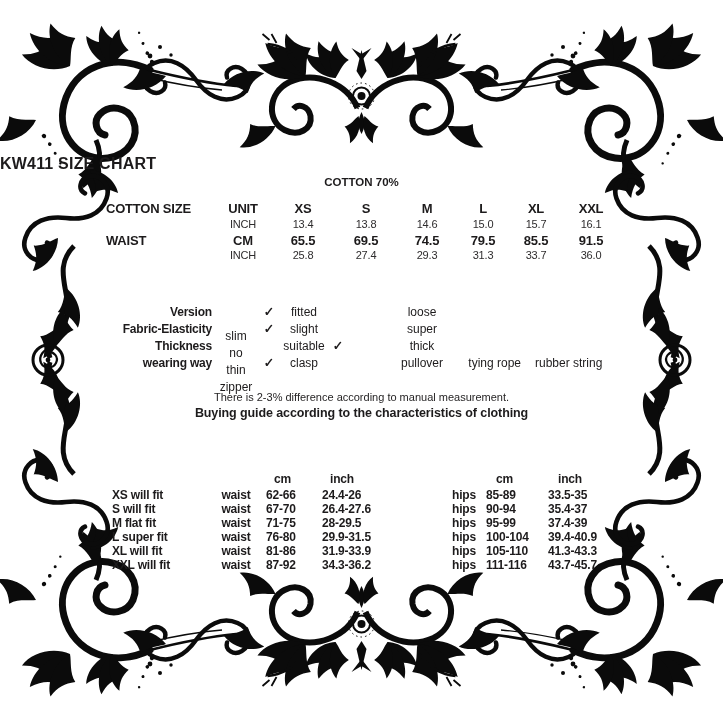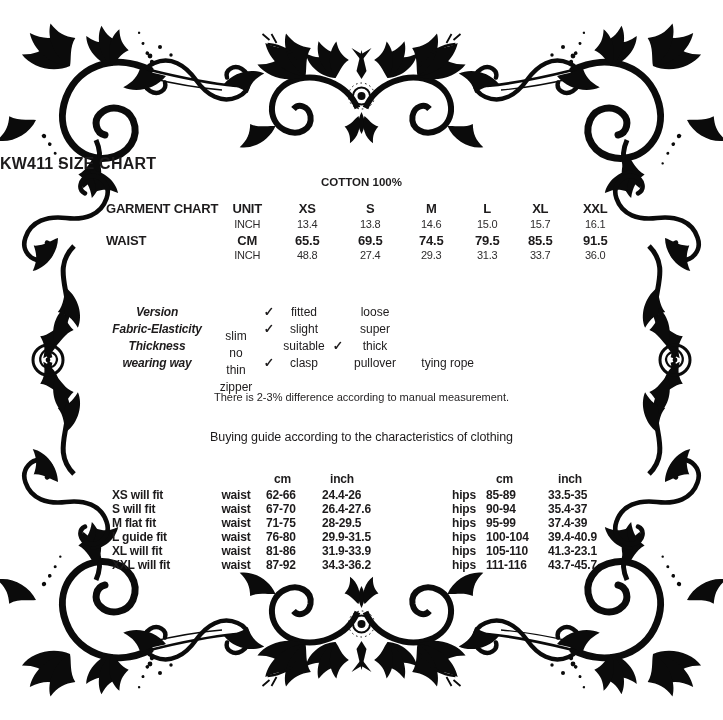--- a/index.html
+++ b/index.html
@@ -20,33 +20,33 @@
 
   .size-table { left:106px; top:201px; }
   .size-table td { font-size:13px; font-weight:bold; text-align:center;
                    height:15.8px; line-height:15.8px; letter-spacing:-0.2px; }
   .size-table td.l { text-align:left; }
   .size-table tr.inch td { font-size:11px; font-weight:normal; color:#2e2c2d; }
 
   .chars { left:102px; top:304px; }
   .char-row { display:flex; height:17px; line-height:17px; font-size:12px;
               white-space:nowrap; }
-  .char-row .cl { width:110px; text-align:center; font-weight:bold; letter-spacing:-0.2px;font-style:italic; }
+  .char-row .cl { width:110px; text-align:right; font-weight:bold; letter-spacing:-0.2px; }
   .char-row .c1 { width:48px; text-align:center; margin-left:0;margin-top:24px; }
   .char-row .ck { width:18px; text-align:center; font-weight:bold; font-size:12.5px; }
   .char-row .c2 { width:52px; text-align:center; }
   .char-row .ck2{ width:16px; text-align:center; font-weight:bold; font-size:12.5px; }
-  .char-row .c3 { width:58px; text-align:center; }
+  .char-row .c3 { width:58px; text-align:center;margin-left:47px; }
   .char-row .c4 { width:70px; text-align:right; }
   .char-row .c5 { width:130px; text-align:left; padding-left:14px; }
 
   .notes { left:0; top:391px; width:723px; text-align:center;
            font-size:11px; line-height:13.5px; color:#262425; }
-  .guide-head { left:0; top:430px; width:723px; text-align:center;
-                font-size:12.5px; font-weight:normal; letter-spacing:-0.1px; }
+  .guide-head { left:0; top:406px; width:723px; text-align:center;
+                font-size:12.5px; font-weight:bold; letter-spacing:-0.1px; }
 
   .guide { left:112px; top:472px; }
   .guide td { font-size:12px; font-weight:bold; height:13.9px; line-height:13.9px;
               letter-spacing:-0.2px; }
   .guide tr.hrow td { height:17px; line-height:15px; vertical-align:top; }
   .guide td.r { }
   .guide td.c { text-align:center; }
   .guide td.hd { padding-left:8px; }
   .guide td.hd2 { padding-left:10px; }
 </style>
@@ -136,36 +136,36 @@
   </defs>
   <g fill="#0b0b0b" stroke="#0b0b0b">
     <use href="#topHalf"></use>
     <use href="#topHalf" transform="translate(0,720) scale(1,-1)"></use>
     <use href="#sideRose" transform="translate(48,360)"></use>
     <use href="#sideRose" transform="translate(675,360) scale(-1,1)"></use>
   </g>
 </svg>
 
 <div class="layer title">KW411 SIZE CHART</div>
-<div class="layer subtitle">COTTON 100%</div>
+<div class="layer subtitle">COTTON 70%</div>
 
 <table class="layer size-table">
   <colgroup>
     <col style="width:108px">
       <col style="width:58px">
       <col style="width:62px">
       <col style="width:64px">
     <col style="width:58px">
       <col style="width:54px">
       <col style="width:52px">
       <col style="width:58px">
   </colgroup>
   <tbody>
       <tr>
-    <td class="l">GARMENT CHART</td>
+    <td class="l">COTTON SIZE</td>
     <td>UNIT</td>
     <td>XS</td>
     <td>S</td>
     <td>M</td>
     <td>L</td>
     <td>XL</td>
     <td>XXL</td>
   </tr>
   <tr class="inch">
     <td class="l"></td>
@@ -183,21 +183,21 @@
     <td>65.5</td>
     <td>69.5</td>
     <td>74.5</td>
     <td>79.5</td>
     <td>85.5</td>
     <td>91.5</td>
   </tr>
   <tr class="inch">
     <td class="l"></td>
     <td>INCH</td>
-    <td>48.8</td>
+    <td>25.8</td>
     <td>27.4</td>
     <td>29.3</td>
     <td>31.3</td>
     <td>33.7</td>
     <td>36.0</td>
   </tr>
 </tbody>
   </table>
 
 <div class="layer chars">
@@ -232,20 +232,21 @@
     <span class="c5"></span>
   </div>
   <div class="char-row">
     <span class="cl">wearing way</span>
     <span class="c1">zipper</span>
     <span class="ck">✓</span>
     <span class="c2">clasp</span>
     <span class="ck2"></span>
     <span class="c3">pullover</span>
     <span class="c4">tying rope</span>
+    <span class="c5">rubber string</span>
   </div>
 </div>
 
 <div class="layer notes">
   <div>There is 2-3% difference according to manual measurement.</div>
 </div>
 <div class="layer guide-head">Buying guide according to the characteristics of clothing</div>
 
 <table class="layer guide">
   <colgroup>
@@ -303,42 +304,42 @@
     <td class="c">waist</td>
         <td></td>
     <td>71-75</td>
     <td>28-29.5</td>
     <td></td>
     <td>hips</td>
     <td>95-99</td>
     <td>37.4-39</td>
   </tr>
   <tr>
-    <td class="r">L guide fit</td>
+    <td class="r">L super fit</td>
         <td></td>
     <td class="c">waist</td>
         <td></td>
     <td>76-80</td>
     <td>29.9-31.5</td>
     <td></td>
     <td>hips</td>
     <td>100-104</td>
     <td>39.4-40.9</td>
   </tr>
   <tr>
     <td class="r">XL will fit</td>
         <td></td>
     <td class="c">waist</td>
         <td></td>
     <td>81-86</td>
     <td>31.9-33.9</td>
     <td></td>
     <td>hips</td>
     <td>105-110</td>
-    <td>41.3-23.1</td>
+    <td>41.3-43.3</td>
   </tr>
   <tr>
     <td class="r">XXL will fit</td>
         <td></td>
     <td class="c">waist</td>
         <td></td>
     <td>87-92</td>
     <td>34.3-36.2</td>
     <td></td>
     <td>hips</td>

